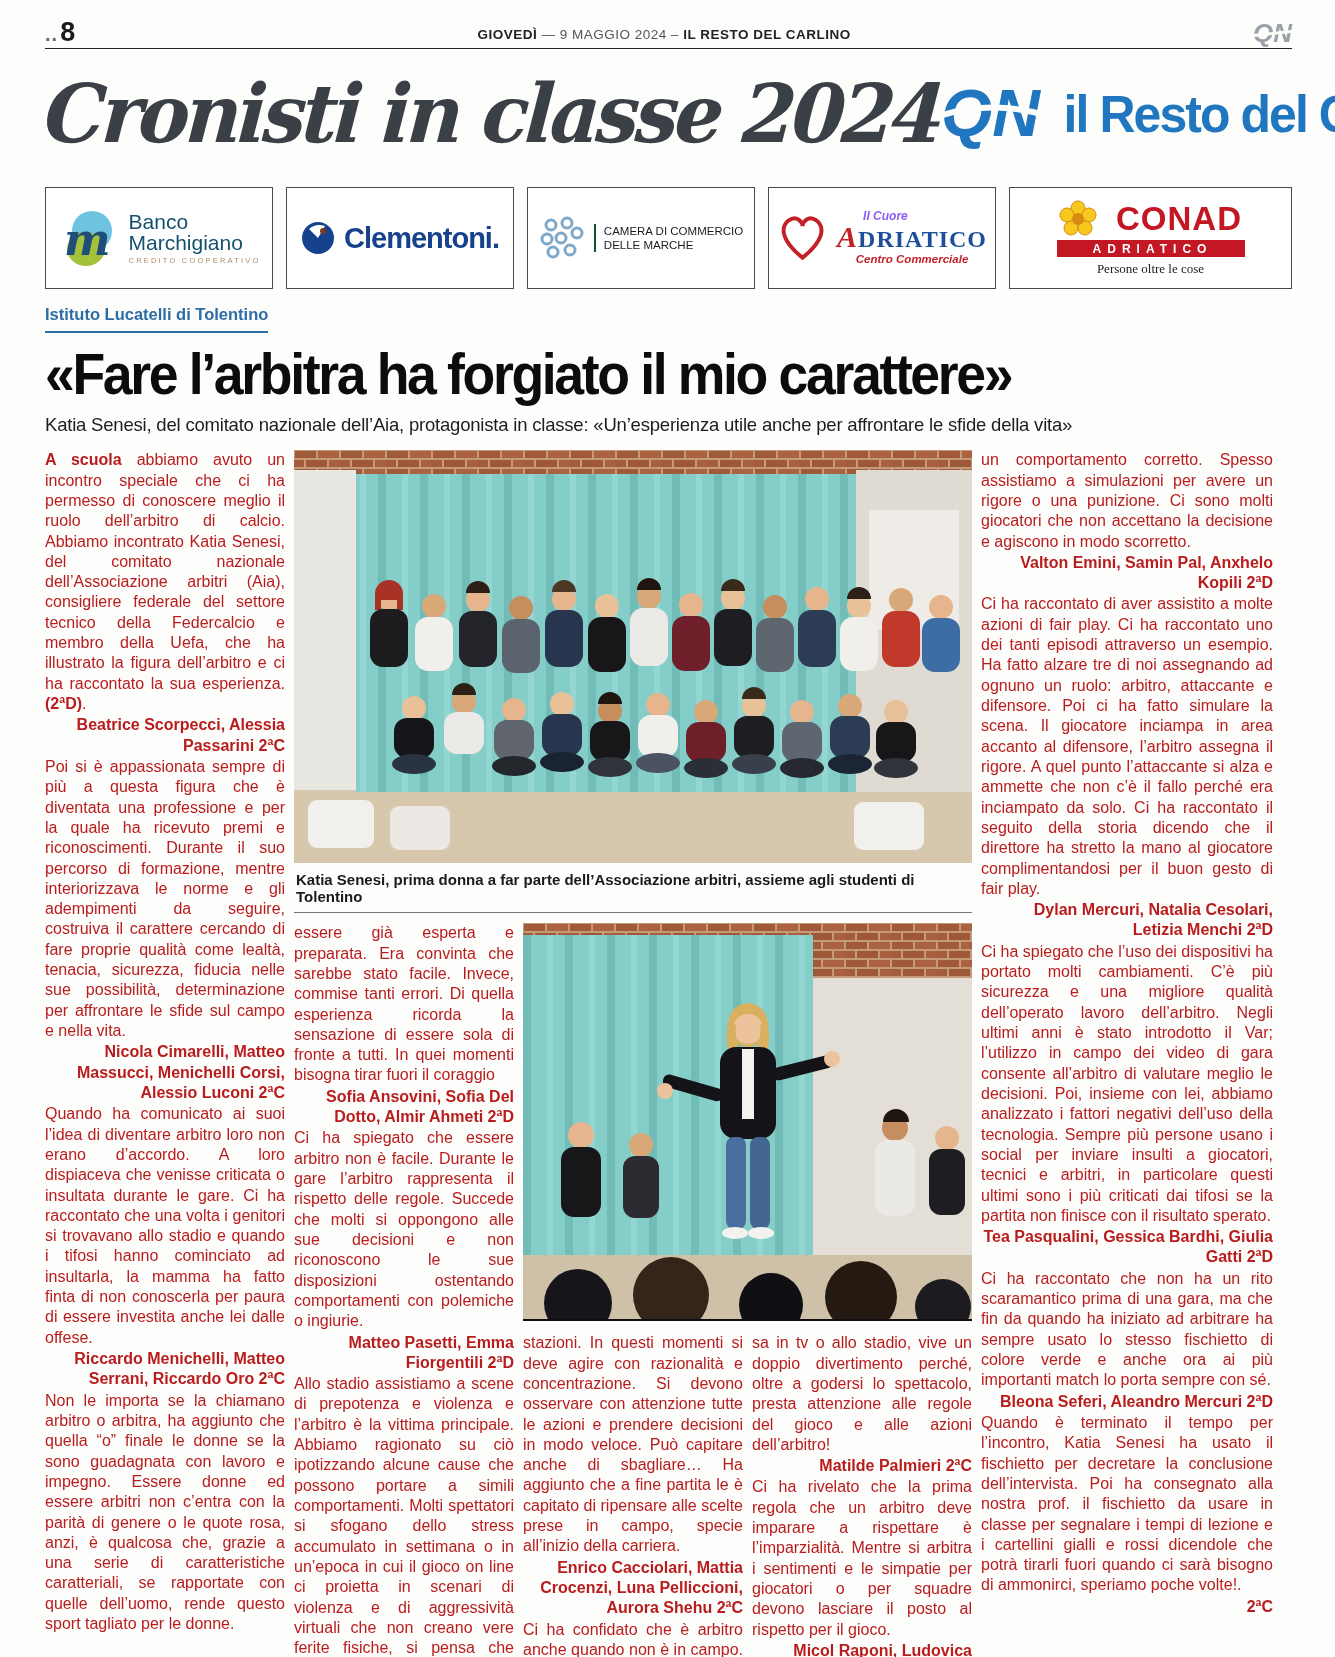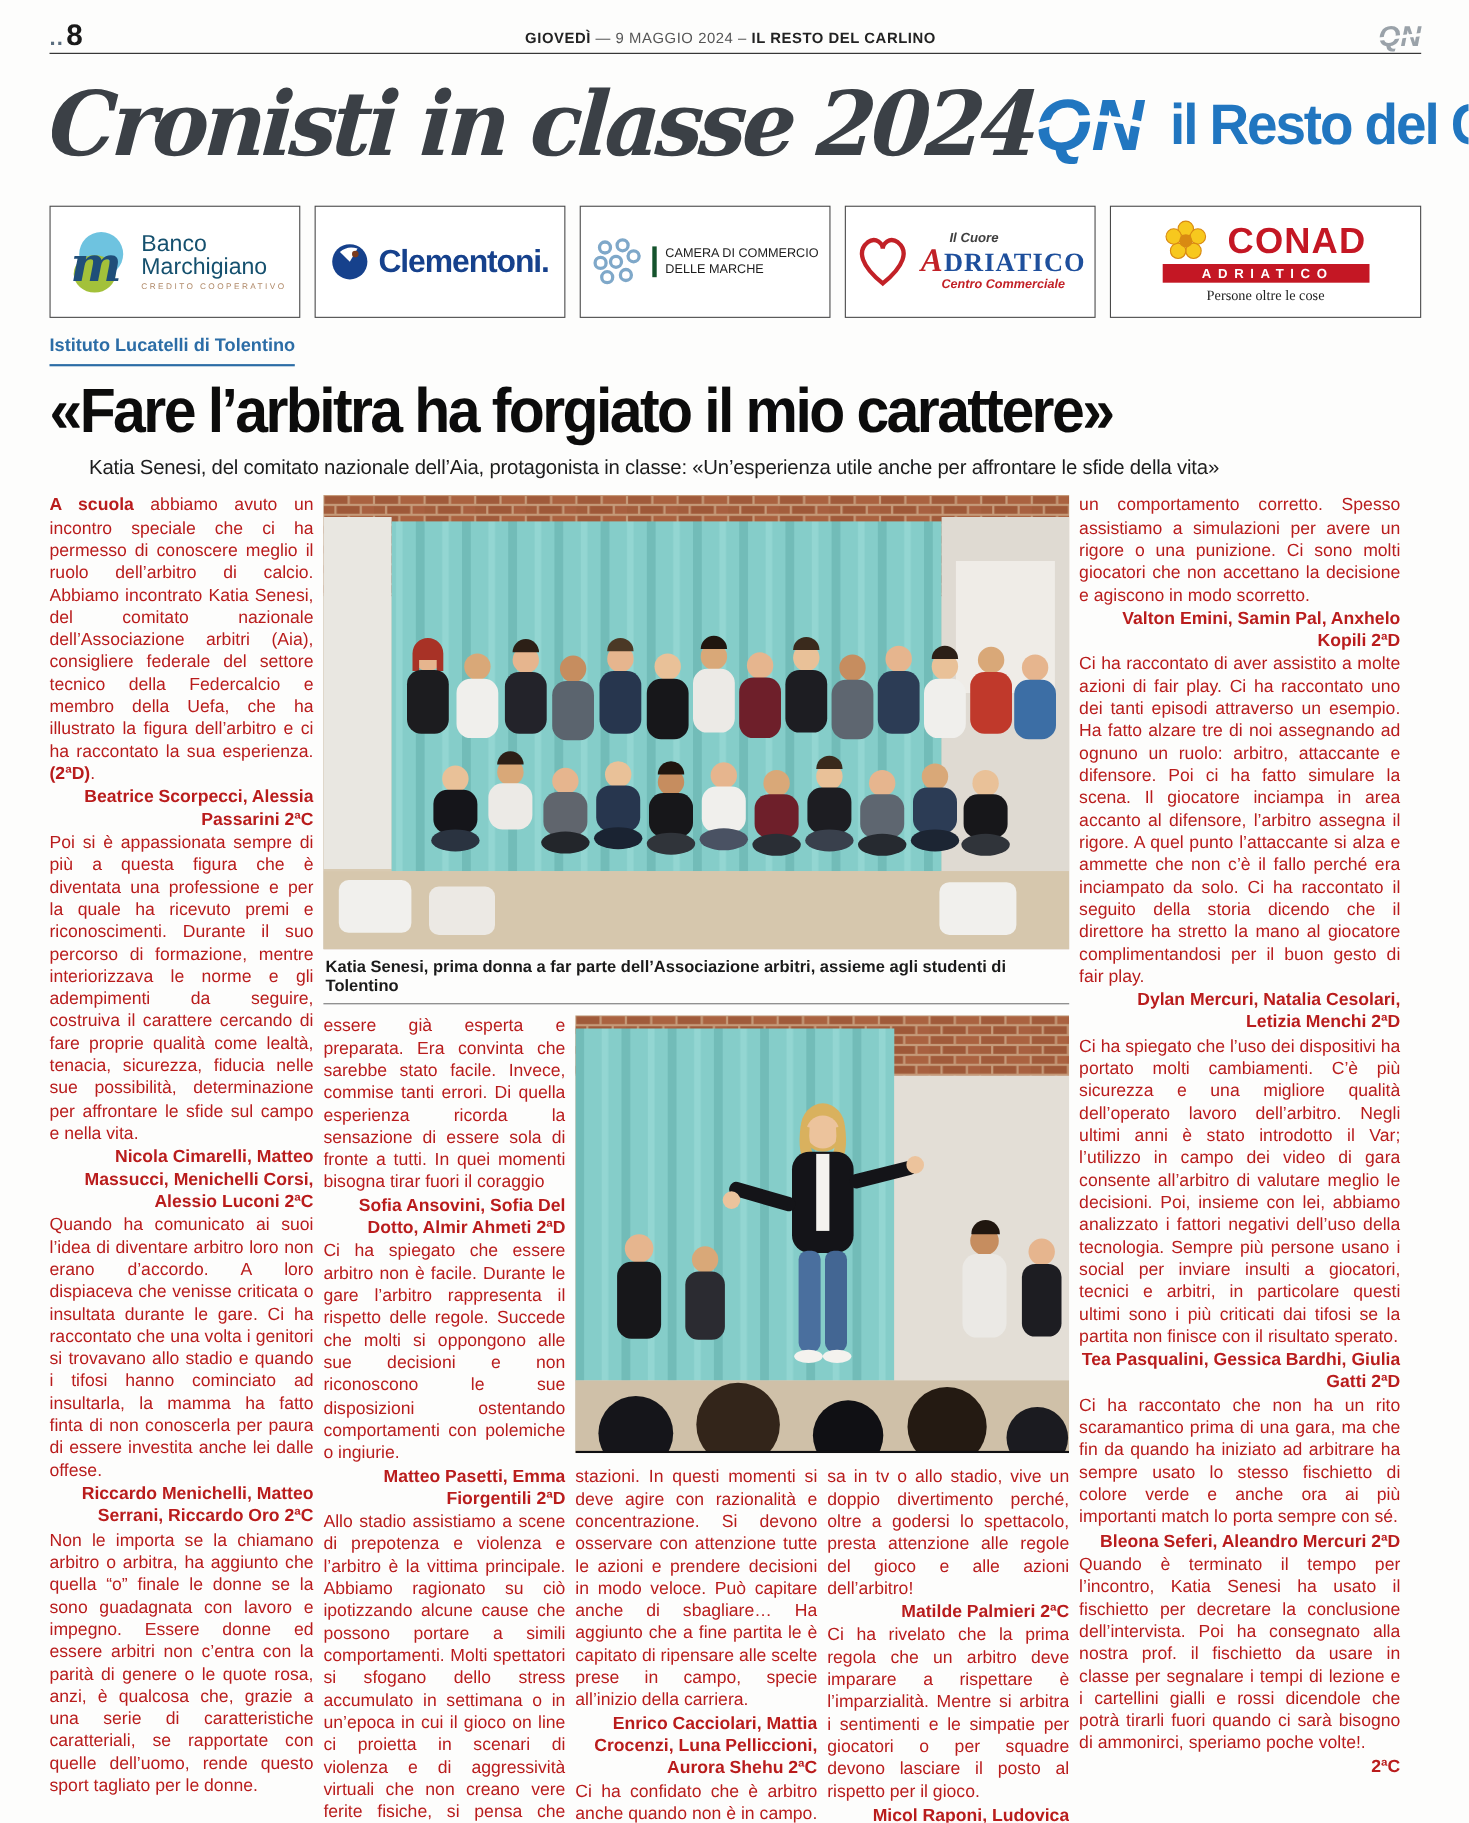--- a/index.html
+++ b/index.html
@@ -32,37 +32,37 @@
   .sponsors{display:flex;justify-content:space-between;margin-top:14px;height:102px;}
   .sponsor{border:1.5px solid #4a4a4a;background:#fff;display:flex;align-items:center;justify-content:center;gap:9px;padding:4px 8px;box-sizing:border-box;}
   .sp-banco{width:228px;}
   .sp-clem{width:228px;}
   .sp-camera{width:228px;}
   .sp-adriatico{width:228px;}
   .sp-conad{width:283px;flex-direction:column;gap:2px;}
   .banco-text .l1{font-size:21px;color:#15506e;line-height:1.02;}
   .banco-text .sub{font-size:7.5px;color:#b08968;letter-spacing:2.2px;margin-top:3px;}
   .clem-word{font-size:29px;font-weight:bold;color:#16418c;letter-spacing:-1px;}
-  .camera-text{font-size:11.5px;color:#1c1c1c;line-height:1.25;border-left:4px solid #14532d;padding-left:8px;}
+  .camera-text{font-size:11.5px;color:#1c1c1c;line-height:1.25;border-left:2px solid #14532d;padding-left:8px;}
   .adr-block{text-align:center;line-height:1;}
-  .adr-cuore{color:#404040;font-size:12px;font-weight:bold;font-style:italic;text-align:left;margin-left:26px;}
+  .adr-cuore{color:#8b5cf6;font-size:12px;font-weight:bold;font-style:italic;text-align:left;margin-left:26px;}
   .adr-main{font-size:24px;font-weight:bold;color:#1e4f9c;letter-spacing:1px;font-family:"Liberation Serif",serif;}
   .adr-main .bigA{color:#c22127;font-style:italic;font-size:30px;}
   .adr-sub{color:#c22127;font-size:11.5px;font-weight:bold;font-style:italic;margin-top:2px;}
   .conad-row{display:flex;align-items:center;gap:19px;}
   .conad-word{font-size:33px;font-weight:bold;color:#c41724;letter-spacing:1px;font-stretch:condensed;}
   .conad-bar{background:#c41724;color:#fff;font-size:12px;font-weight:bold;letter-spacing:6px;padding:2px 8px 1px 12px;width:168px;text-align:center;}
   .conad-tag{font-family:"Liberation Serif",serif;font-size:13px;color:#222;margin-top:2px;}
   
   .kicker{display:inline-block;color:#2c6da6;font-size:16.5px;font-weight:bold;border-bottom:2px solid #2c6da6;padding-bottom:7px;margin-top:16px;}
   .headline{
     font-size:57px;font-weight:800;color:#0c0c0c;letter-spacing:-2.5px;white-space:nowrap;
     transform:scaleX(.94);transform-origin:left center;margin-top:12px;line-height:1.04;
   }
-  .subhead{font-size:18.5px;color:#1d1d1d;margin-top:10px;letter-spacing:-.2px;margin-left:36px;}
+  .subhead{font-size:18.5px;color:#1d1d1d;margin-top:10px;letter-spacing:-.2px;}
   
   .content{display:grid;grid-template-columns:240px 220px 220px 220px 292px;column-gap:9px;margin-top:14px;height:1242px;overflow:hidden;}
   .txtcol{overflow:hidden;}
   .txtcol p{margin:0 0 1px 0;font-size:16px;line-height:1.27;text-align:justify;color:#b91c1c;}
   .txtcol p.byline{font-weight:bold;text-align:right;}
   .midzone{grid-column:2 / span 3;display:flex;flex-direction:column;}
   .photo1{width:678px;height:413px;overflow:hidden;background:#cabba6;}
   .caption{font-size:15px;font-weight:bold;color:#1a1a1a;padding:8px 0 7px 2px;}
   .caprule{border:0;border-top:1px solid #777;margin:0 0 10px 0;}
   .midcols{display:grid;grid-template-columns:220px 220px 220px;column-gap:9px;flex:1;overflow:hidden;}

